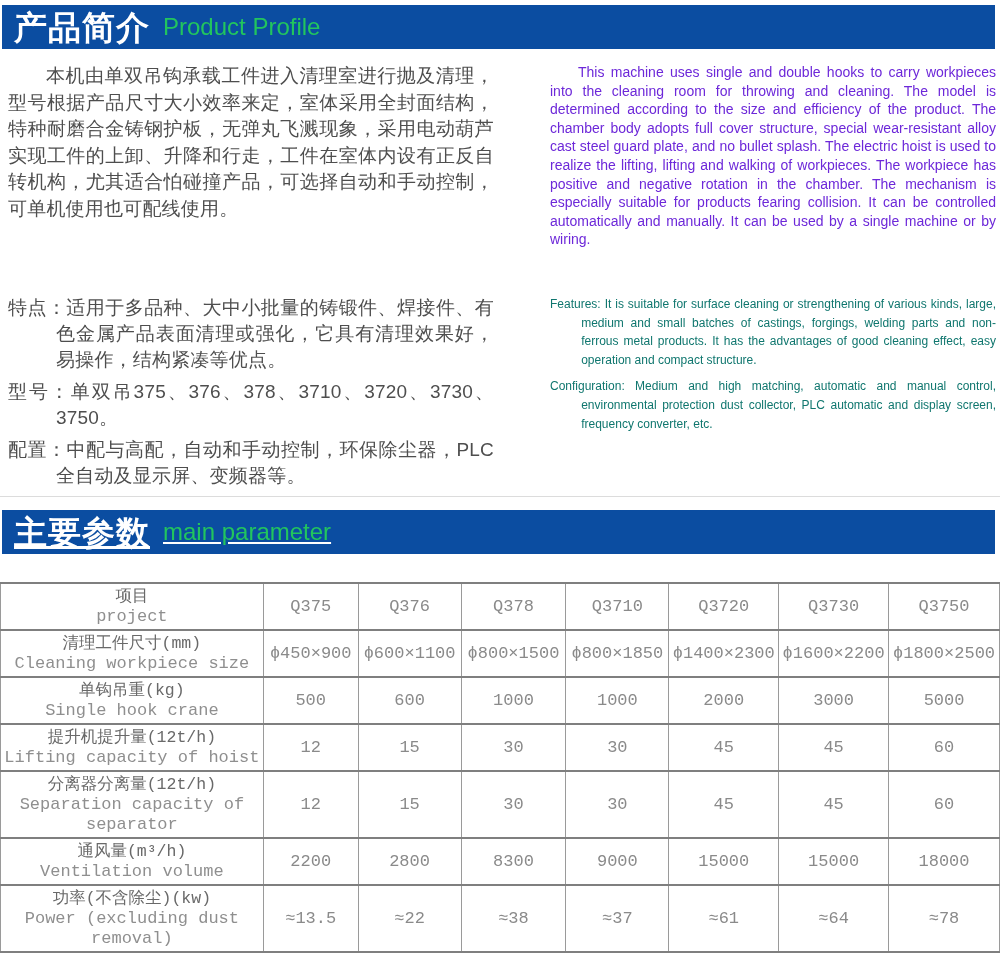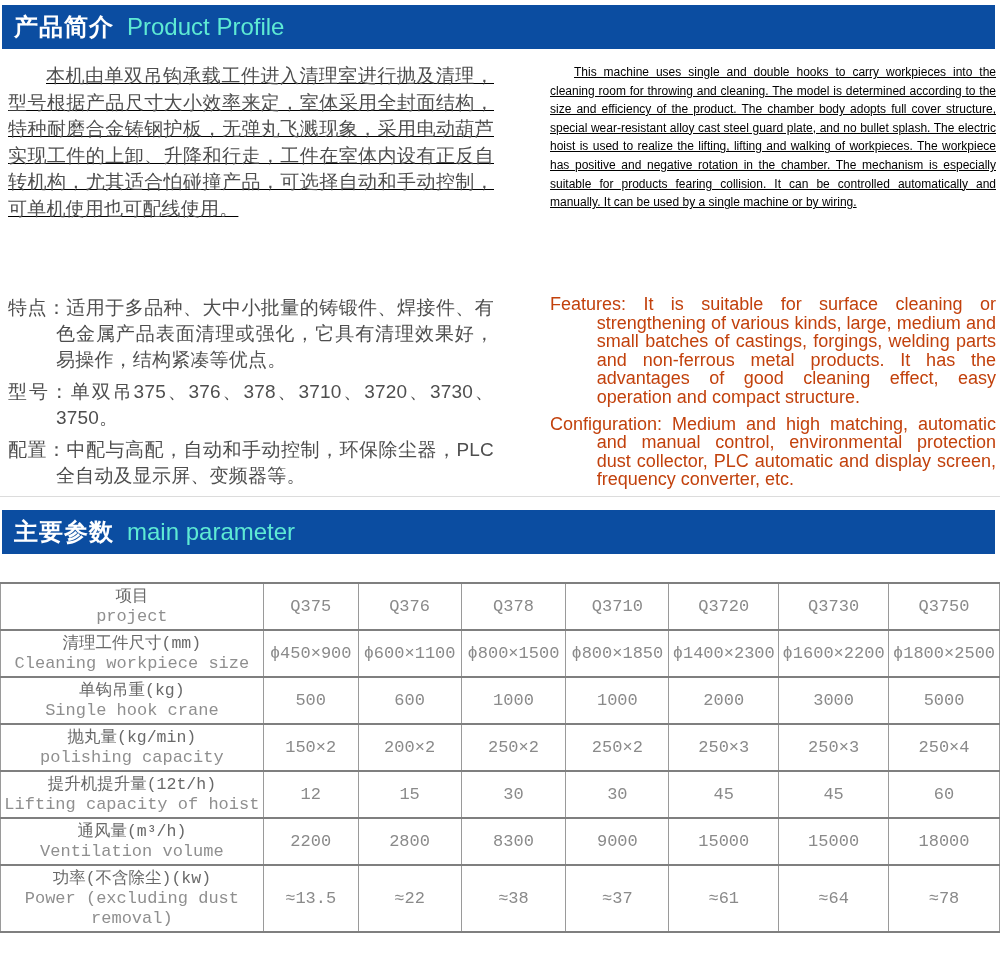--- a/index.html
+++ b/index.html
@@ -7,44 +7,44 @@
   body {
     width:1000px; height:979px; background:#ffffff; overflow:hidden;
     font-family:"Liberation Sans","DejaVu Sans",sans-serif;
   }
   
   .bar {
     height:44px; background:#0b4da1; color:#ffffff;
     display:flex; align-items:center; gap:13px;
     padding-left:12px; margin-left:2px; margin-right:5px;
   }
-  .bar-cn { font-size:24px; font-weight:bold; letter-spacing:1px; line-height:1; }
-  .bar-en { font-size:24px; font-weight:300; color:#5eead4; line-height:1; }
+  .bar-cn { font-size:33px; font-weight:bold; letter-spacing:1px; line-height:1; }
+  .bar-en { font-size:24px; font-weight:300; color:#22c55e; line-height:1; }
   .bar1 { margin-top:5px; }
-  .bar3 { margin-top:13px; }
+  .bar3 { margin-top:13px;text-decoration:underline; }
   
   .two-col { display:flex; justify-content:space-between; padding:0 4px 0 8px; }
-  .sec1-content { height:233px; padding-top:14px;text-decoration:underline; }
+  .sec1-content { height:233px; padding-top:14px; }
   .sec2-content { height:182px; padding-top:13px; }
   .cn-col { width:486px; }
   .en-col { width:446px; }
   .cn-body {
     font-size:19px; line-height:26.5px; color:#4e4e4e;
     text-align:justify; text-indent:2em; letter-spacing:.2px;
   }
   .en-body {
-    font-size:12px; line-height:18.6px; color:#000000;
+    font-size:14px; line-height:18.6px; color:#6d28d9;
     text-align:justify; text-indent:2em;
   }
   .cn-item {
     font-size:19px; line-height:26px; color:#4e4e4e; text-align:justify;
     padding-left:48px; text-indent:-48px; margin-bottom:6px; letter-spacing:.2px;
   }
   .en-item {
-    font-size:18px; line-height:18.6px; color:#c2410c; text-align:justify;
+    font-size:12px; line-height:18.6px; color:#0f766e; text-align:justify;
     padding-left:2.6em; text-indent:-2.6em; margin-bottom:8px;
   }
   
   .divider { border:none; border-top:1px solid #dcdcdc; margin:32px 0 0 0; }
   
   .param-table {
     width:100%; margin-top:28px; border-collapse:collapse; table-layout:fixed;
   }
   .param-table tr { height:46px;font-family:Liberation Mono, monospace; }
   .param-table th, .param-table td {
@@ -146,35 +146,35 @@
           <td>500</td>
           <td>600</td>
           <td>1000</td>
           <td>1000</td>
           <td>2000</td>
           <td>3000</td>
           <td>5000</td>
         </tr>
         <tr>
           <th>
-            <span class="lbl-cn">抛丸量(kg/min)</span>
-            <span class="lbl-en">polishing capacity</span>
-          </th>
-          <td>150×2</td>
-          <td>200×2</td>
-          <td>250×2</td>
-          <td>250×2</td>
-          <td>250×3</td>
-          <td>250×3</td>
-          <td>250×4</td>
-        </tr>
-        <tr>
-          <th>
             <span class="lbl-cn">提升机提升量(12t/h)</span>
             <span class="lbl-en">Lifting capacity of hoist</span>
+          </th>
+          <td>12</td>
+          <td>15</td>
+          <td>30</td>
+          <td>30</td>
+          <td>45</td>
+          <td>45</td>
+          <td>60</td>
+        </tr>
+        <tr>
+          <th>
+            <span class="lbl-cn">分离器分离量(12t/h)</span>
+            <span class="lbl-en">Separation capacity of separator</span>
           </th>
           <td>12</td>
           <td>15</td>
           <td>30</td>
           <td>30</td>
           <td>45</td>
           <td>45</td>
           <td>60</td>
         </tr>
         <tr>

